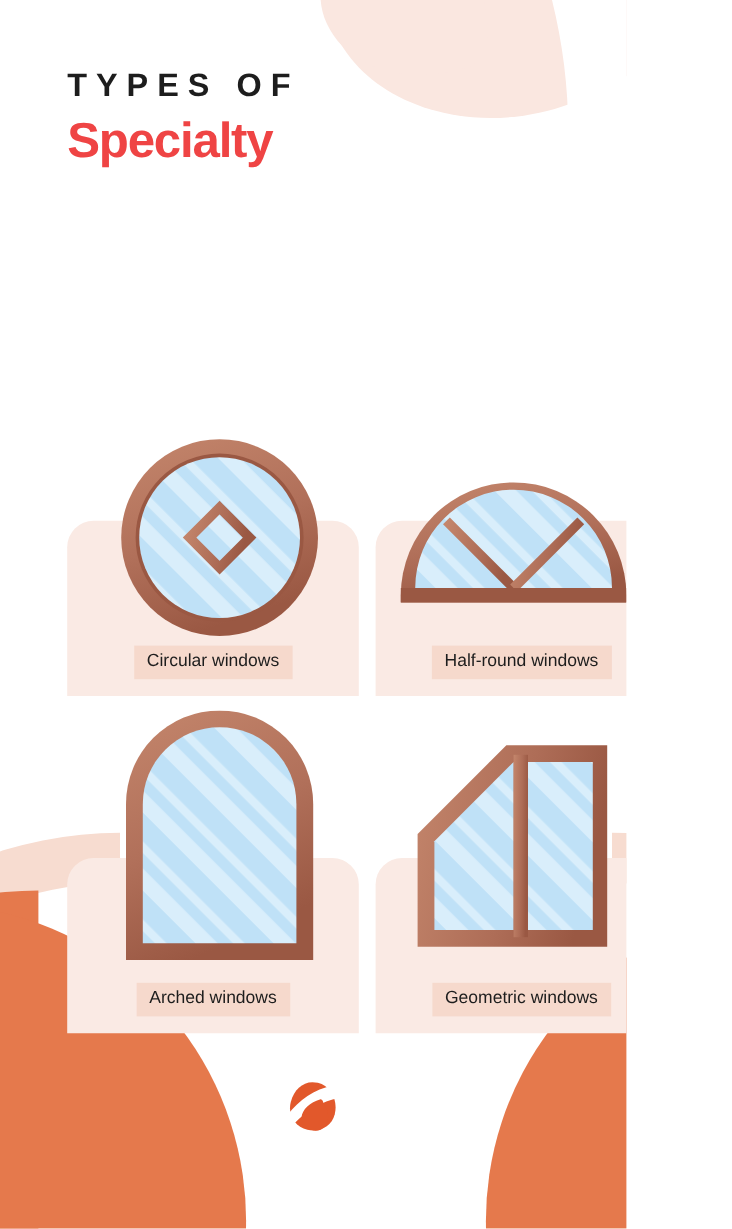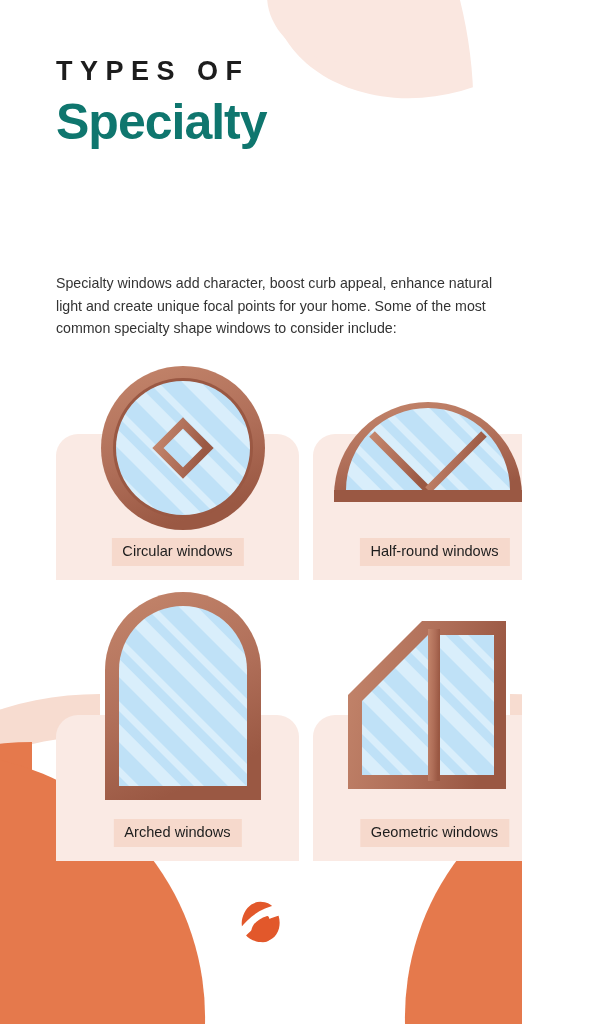--- a/index.html
+++ b/index.html
@@ -15,22 +15,22 @@
   
   .bg-layer{position:absolute;inset:0;width:610px;height:1024px;pointer-events:none;}
 
   
   .header{position:absolute;left:56px;top:58px;width:500px;z-index:5;}
   .eyebrow{
     font-size:27px;font-weight:bold;letter-spacing:7.5px;
     color:#1d1d1d;line-height:1;margin:0 0 13px 0;
   }
   .headline{
-    font-size:50px;font-weight:bold;line-height:0.96;
-    color:#0f766e;margin:0;letter-spacing:-1px;
+    font-size:41px;font-weight:bold;line-height:0.96;
+    color:#ef4444;margin:0;letter-spacing:-1px;
   }
   .headline .l2{display:block;}
 
   .intro{
     position:absolute;left:56px;top:258px;width:462px;z-index:5;
     font-size:14.2px;line-height:22.5px;color:#333333;
   }
 
   
   .grid{position:absolute;left:56px;top:434px;width:500px;z-index:4;}
@@ -105,21 +105,20 @@
     </g>
   </svg>
 
   <div class="header">
     <div class="eyebrow">TYPES OF</div>
     <h1 class="headline">
       <span>Specialty</span>
     </h1>
   </div>
 
-  <p class="intro">Specialty windows add character, boost curb appeal, enhance natural light and create unique focal points for your home. Some of the most common specialty shape windows to consider include:</p>
 
   <div class="grid">
 
     <div class="row r1">
       <div class="card left">
         <div class="chip">Circular windows</div>
       </div>
       <div class="card right">
         <div class="chip">Half-round windows</div>
       </div>

